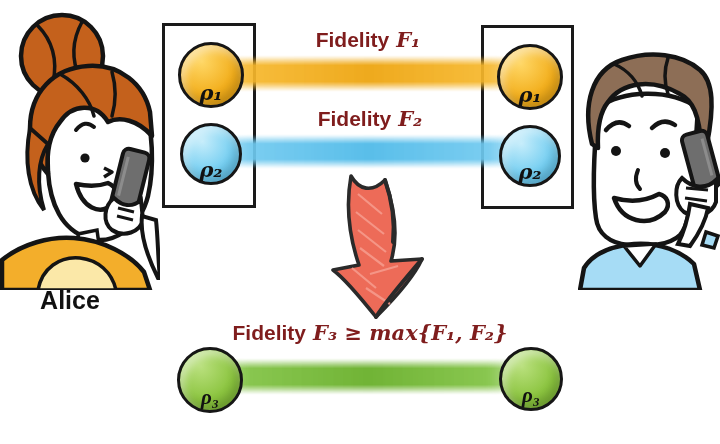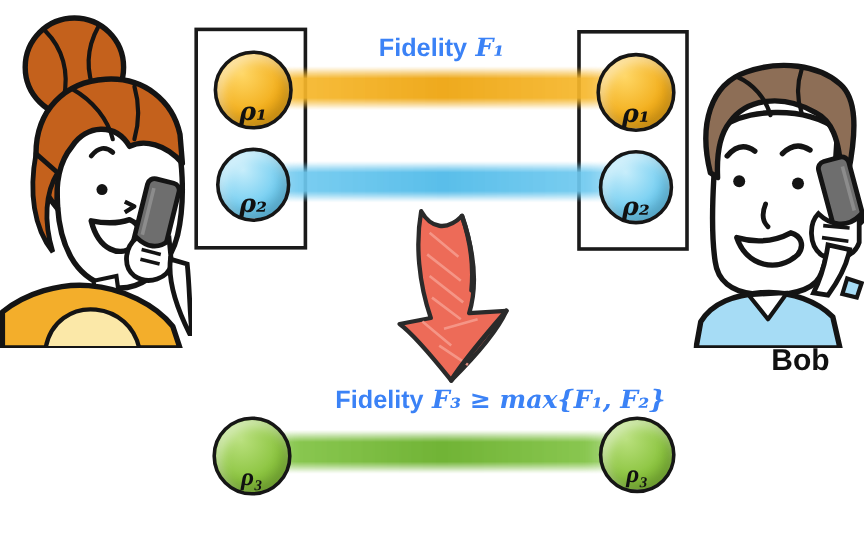--- a/index.html
+++ b/index.html
@@ -34,26 +34,26 @@
   .state.green  { background:radial-gradient(circle at 35% 28%, #B9E07D, #8BC43F 58%, #72AA2E);font-family:Liberation Serif, serif; }
   #rho1-left  { left:178px; top:42px;  width:60px; height:60px; }
   #rho2-left  { left:180px; top:123px; width:56px; height:56px; }
   #rho1-right { left:497px; top:44px;  width:60px; height:60px; }
   #rho2-right { left:499px; top:125px; width:56px; height:56px; }
   #rho3-left  { left:177px; top:347px; width:60px; height:60px; }
   #rho3-right { left:499px; top:347px; width:58px; height:58px; }
 
   
   .fid-label { position:absolute; transform:translateX(-50%); white-space:nowrap;
-               font-weight:bold; font-size:21px; color:#3b82f6; }
+               font-weight:bold; font-size:21px; color:#7f1d1d; }
   .fid-label .math, .formula .math {
       font-family:"DejaVu Serif", serif; font-style:italic; font-weight:bold; margin-left:7px; }
   #fid1-label { left:368px; top:27px; }
   #fid2-label { left:370px; top:106px; }
-  #formula    { left:370px; top:320px;margin-left:47px; }
+  #formula    { left:370px; top:320px; }
   .actor-label { position:absolute; transform:translateX(-50%); font-weight:bold;
                  font-size:25px; color:#111; }
   #alice-label { left:70px;  top:286px; }
   #bob-label   { left:667px; top:286px; }
 
   .figure { position:absolute; }
   #alice-svg { left:0px;   top:8px;  width:160px; height:282px; }
   #bob-svg   { left:578px; top:50px; width:142px; height:240px; }
   #arrow-svg { left:318px; top:170px; width:120px; height:150px; }
 </style>
@@ -92,20 +92,21 @@
       <path d="M114,190 C104,198 102,214 112,222 C124,230 140,224 143,212 L141,192 C132,200 122,198 114,190 Z" fill="#ffffff" stroke="#141414" stroke-width="4"></path>
       <path d="M118,200 l16,4 M117,208 l16,4" fill="none" stroke="#141414" stroke-width="3"></path>
       <path d="M158,270 C146,246 140,226 142,208 L156,212 C158,230 158,252 160,270 Z" fill="#ffffff" stroke="#141414" stroke-width="4"></path>
     </g>
     <g>
       <path d="M78,226 L80,244 L100,244 L97,222 Z" fill="#ffffff" stroke="#141414" stroke-width="3.5"></path>
       <path d="M2,282 L2,252 C22,236 50,228 74,230 C102,232 130,246 144,264 L150,282 Z" fill="#F3AE2B" stroke="#141414" stroke-width="4.5" stroke-linejoin="round"></path>
       <path d="M38,282 C42,260 60,248 80,250 C98,252 112,264 116,282 Z" fill="#FBE8A8" stroke="#141414" stroke-width="3.5"></path>
     </g>
   </svg>
+  <div class="actor-label" id="alice-label">Alice</div>
 
   <svg id="bob-svg" class="figure" viewBox="0 0 142 240" aria-hidden="true">
     <path d="M20,58 C16,100 14,142 18,168 C20,184 32,193 50,195 C70,197 92,195 102,185 C110,177 114,150 116,120 L120,58 C92,38 44,40 20,58 Z" fill="#ffffff" stroke="#141414" stroke-width="4.5"></path>
     <g>
       <path d="M14,94 C4,54 14,20 44,10 C72,0 104,4 122,20 C136,32 136,58 129,94 L123,98 C122,64 114,50 102,44 C74,28 44,32 30,52 C22,62 19,76 20,98 Z" fill="#8D6E56" stroke="#141414" stroke-width="4.5" stroke-linejoin="round"></path>
       <path d="M36,14 C50,20 60,32 64,46" fill="none" stroke="#141414" stroke-width="3.5" stroke-linecap="round"></path>
       <path d="M90,8 C86,20 86,32 90,44" fill="none" stroke="#141414" stroke-width="3.5" stroke-linecap="round"></path>
       <path d="M123,98 C128,110 128,124 124,136 C120,122 118,110 116,100 Z" fill="#8D6E56" stroke="#141414" stroke-width="4"></path>
     </g>
     <g>
@@ -124,31 +125,33 @@
       <path d="M104,128 C96,136 96,154 106,162 C118,170 134,164 138,152 L138,130 C128,140 114,138 104,128 Z" fill="#ffffff" stroke="#141414" stroke-width="4"></path>
       <path d="M108,138 l22,2 M107,148 l22,3" fill="none" stroke="#141414" stroke-width="3"></path>
       <path d="M112,196 C122,182 128,170 130,158 L112,154 C110,168 106,182 100,194 Z" fill="#ffffff" stroke="#141414" stroke-width="4"></path>
       <path d="M128,182 l12,4 -4,12 -12,-3 Z" fill="#A6DCF5" stroke="#141414" stroke-width="3.5"></path>
     </g>
     <g>
       <path d="M2,240 L6,218 C16,202 34,196 56,194 C82,192 104,202 116,214 L122,240 Z" fill="#A6DCF5" stroke="#141414" stroke-width="4.5" stroke-linejoin="round"></path>
       <path d="M46,196 L62,216 L78,194 Z" fill="#ffffff" stroke="#141414" stroke-width="3.5" stroke-linejoin="round"></path>
     </g>
   </svg>
-  <div class="actor-label" id="bob-label">Bob</div>
 
   <div class="qbox" id="left-box"></div>
   <div class="qbox" id="right-box"></div>
 
   <div class="band" id="band-f1"></div>
   <div class="band" id="band-f2"></div>
   <div class="band" id="band-f3"></div>
 
   <div class="fid-label" id="fid1-label">
     <span>Fidelity</span><span class="math">F₁</span>
+  </div>
+  <div class="fid-label" id="fid2-label">
+    <span>Fidelity</span><span class="math">F₂</span>
   </div>
   <div class="fid-label formula" id="formula">
     <span>Fidelity</span><span class="math">F₃ ≥ max{F₁, F₂}</span>
   </div>
 
   <div class="state orange" id="rho1-left">
       <span>ρ₁</span>
     </div>
   <div class="state blue" id="rho2-left">
       <span>ρ₂</span>

